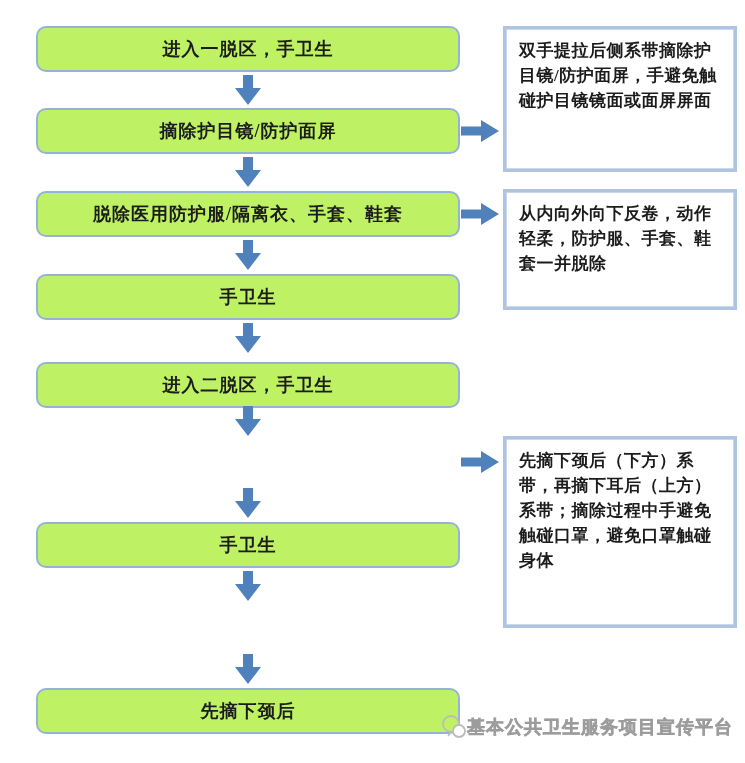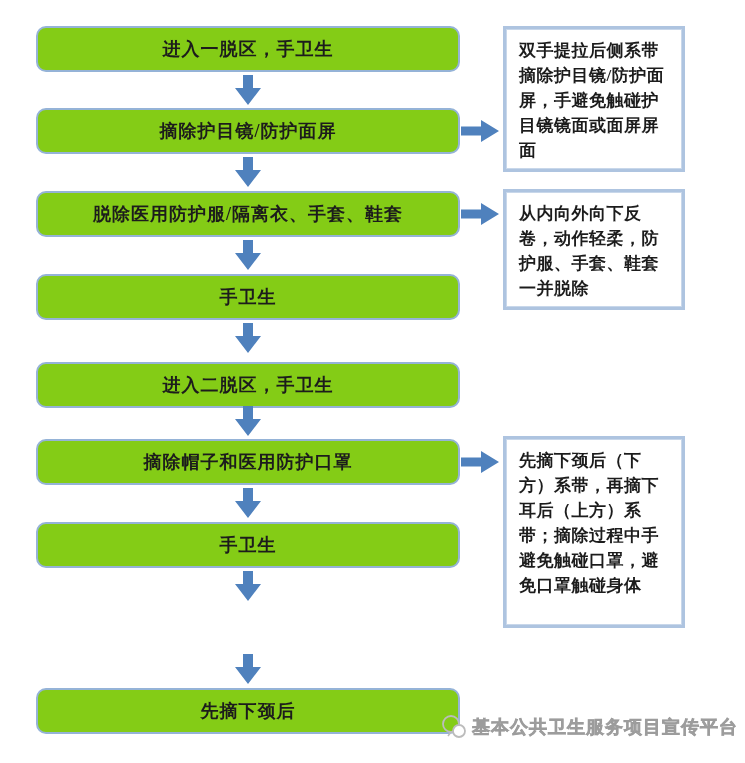--- a/index.html
+++ b/index.html
@@ -2,55 +2,54 @@
 <html><head>
 <meta charset="utf-8">
 <style>
   html,body{margin:0;padding:0;background:#ffffff;}
   #canvas{
     position:relative;width:745px;height:763px;background:#ffffff;overflow:hidden;
     font-family:"Liberation Serif","DejaVu Serif",serif;
   }
   .step{
     position:absolute;left:36px;width:424px;height:46px;box-sizing:border-box;
-    border:2px solid #95b3d7;border-radius:10px;background:#84cc16;
+    border:2px solid #95b3d7;border-radius:10px;background:#bef264;
     display:flex;align-items:center;justify-content:center;
     font-size:18px;font-weight:700;color:#1c1c1c;letter-spacing:1px;
   }
   .darrow{position:absolute;left:235px;width:26px;height:30px;}
   .rarrow{position:absolute;left:461px;width:38px;height:22px;}
   .note{
-    position:absolute;left:503px;width:182px;box-sizing:border-box;
+    position:absolute;left:503px;width:234px;box-sizing:border-box;
     border:3px solid #aec4e0;box-shadow:inset 0 0 0 1px #c8d7ea;background:#fff;
     padding:9px 11px 5px 13px;
     font-size:17px;font-weight:700;line-height:25px;color:#1c1c1c;
     text-align:left;letter-spacing:0.5px;
   }
   .note0{top:26px;height:146px;}
   .note1{top:189px;height:121px;}
   .note2{top:436px;height:192px;}
   .watermark{
-    position:absolute;left:441px;top:714px;display:flex;align-items:center;gap:5px;
+    position:absolute;left:441px;top:714px;display:flex;align-items:center;
   }
   .watermark .wm-text{
     font-size:18px;font-weight:700;color:#b4b4b4;
     -webkit-text-stroke:0.6px #9c9c9c;letter-spacing:1px;white-space:nowrap;
   }
 </style>
 </head>
 <body>
 
 <div id="canvas">
 
   <div class="step" style="top:26px">进入一脱区，手卫生</div>
   <div class="step" style="top:108px">摘除护目镜/防护面屏</div>
   <div class="step" style="top:191px">脱除医用防护服/隔离衣、手套、鞋套</div>
   <div class="step" style="top:274px">手卫生</div>
   <div class="step" style="top:362px">进入二脱区，手卫生</div>
-  <div class="step" style="top:439px">摘除帽子和医用防护口罩</div>
   <div class="step" style="top:522px">手卫生</div>
   <div class="step" style="top:688px">先摘下颈后</div>
 
   <svg class="darrow" style="top:75px" viewBox="0 0 26 30">
       <path d="M8 0 H18 V13 H26 L13 30 L0 13 H8 Z" fill="#4f81bd"></path>
     </svg>
   <svg class="darrow" style="top:157px" viewBox="0 0 26 30">
       <path d="M8 0 H18 V13 H26 L13 30 L0 13 H8 Z" fill="#4f81bd"></path>
     </svg>
   <svg class="darrow" style="top:240px" viewBox="0 0 26 30">

